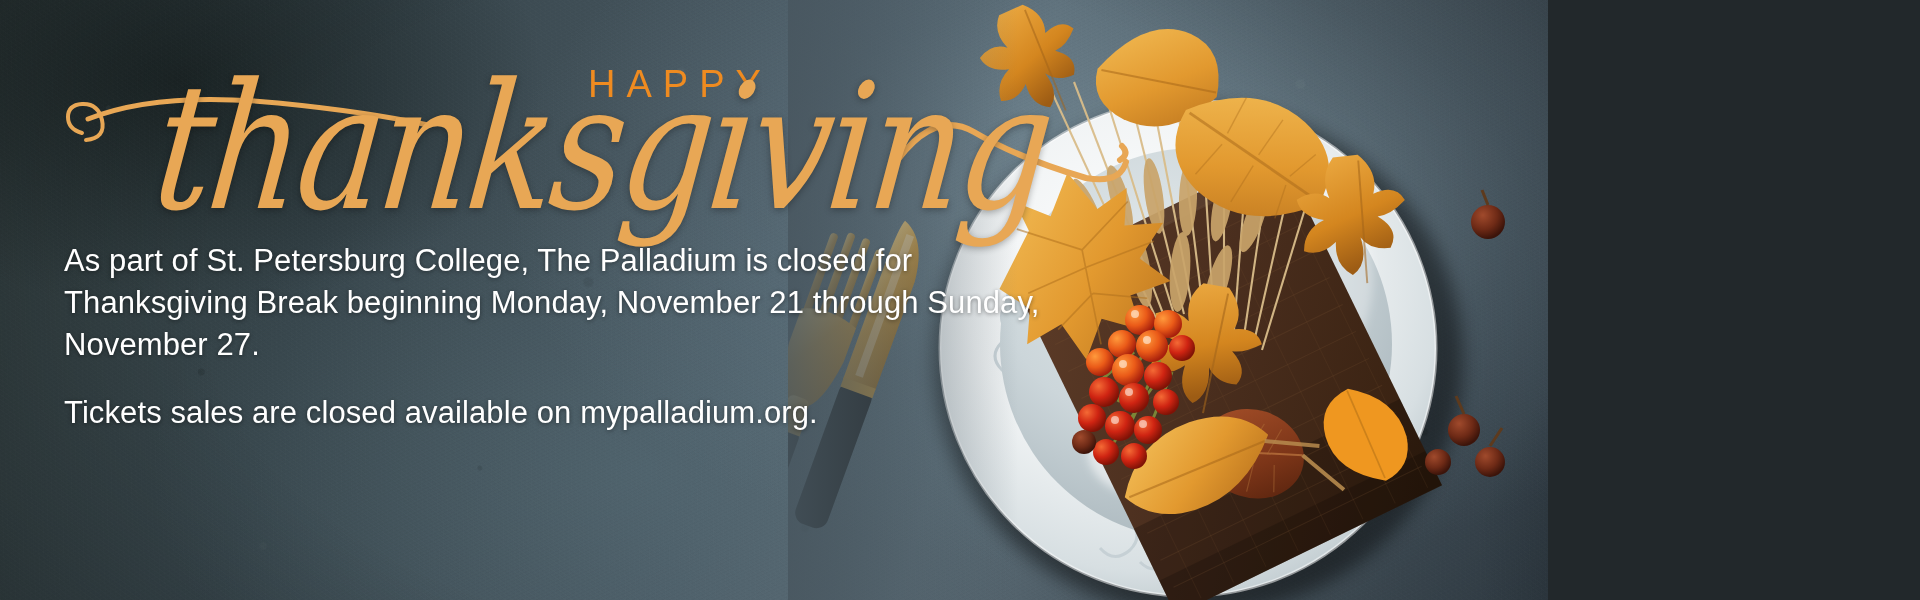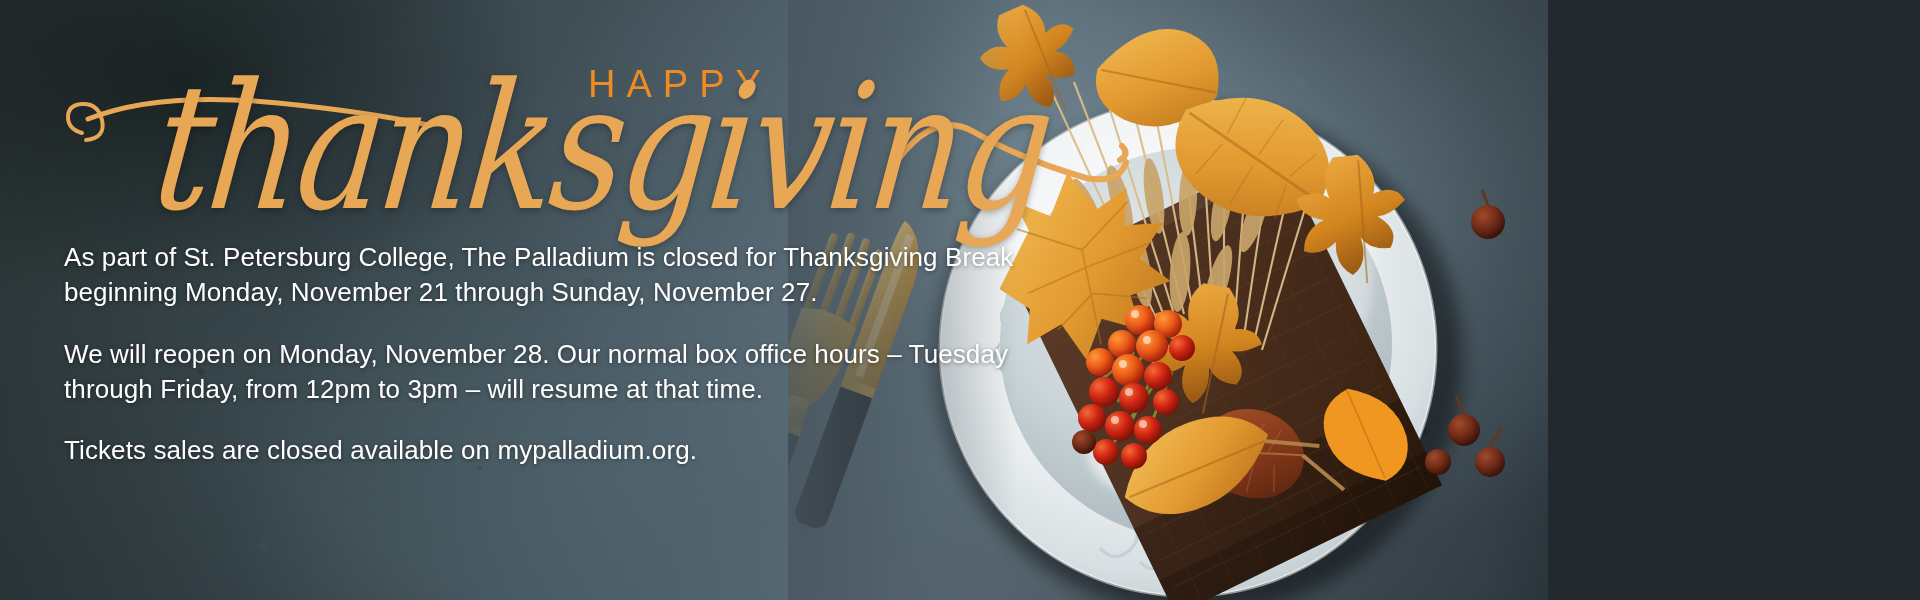--- a/index.html
+++ b/index.html
@@ -104,21 +104,21 @@
   }
 
   
   .copy {
     position: absolute;
     left: 64px;
     top: 240px;
     width: 1020px;
     color: #ffffff;
     font-family: "Liberation Sans", sans-serif;
-    font-size: 26px;
+    font-size: 31px;
     line-height: 1.36;
     letter-spacing: 0.1px;
     text-shadow: 0 1px 4px rgba(0,0,0,0.45);
   }
   .copy p { margin: 0 0 26px 0; }
   .copy p:last-child { margin-bottom: 0; }
 
   
   .photo {
     position: absolute;
@@ -410,17 +410,16 @@
         <path d="M834 150 q40 -60 82 -36 q44 26 112 46 q34 6 40 -16" stroke-width="6"></path>
         <path d="M1062 142 q10 -6 2 -14" stroke-width="6"></path>
       </g>
     </svg>
     <div class="happy-word">HAPPY</div>
     <div class="script-word">thanksgiving</div>
   </div>
 
   <div class="copy">
     <p>As part of St. Petersburg College, The Palladium is closed for Thanksgiving Break beginning Monday, November 21 through Sunday, November 27.</p>
-    <p>We will reopen on Monday, November 28. Our normal box office hours – Tuesday through Friday, from 12pm to 3pm – will resume at that time.</p>
     <p>Tickets sales are closed available on mypalladium.org.</p>
   </div>
 
 </div>
 
 </body></html>

